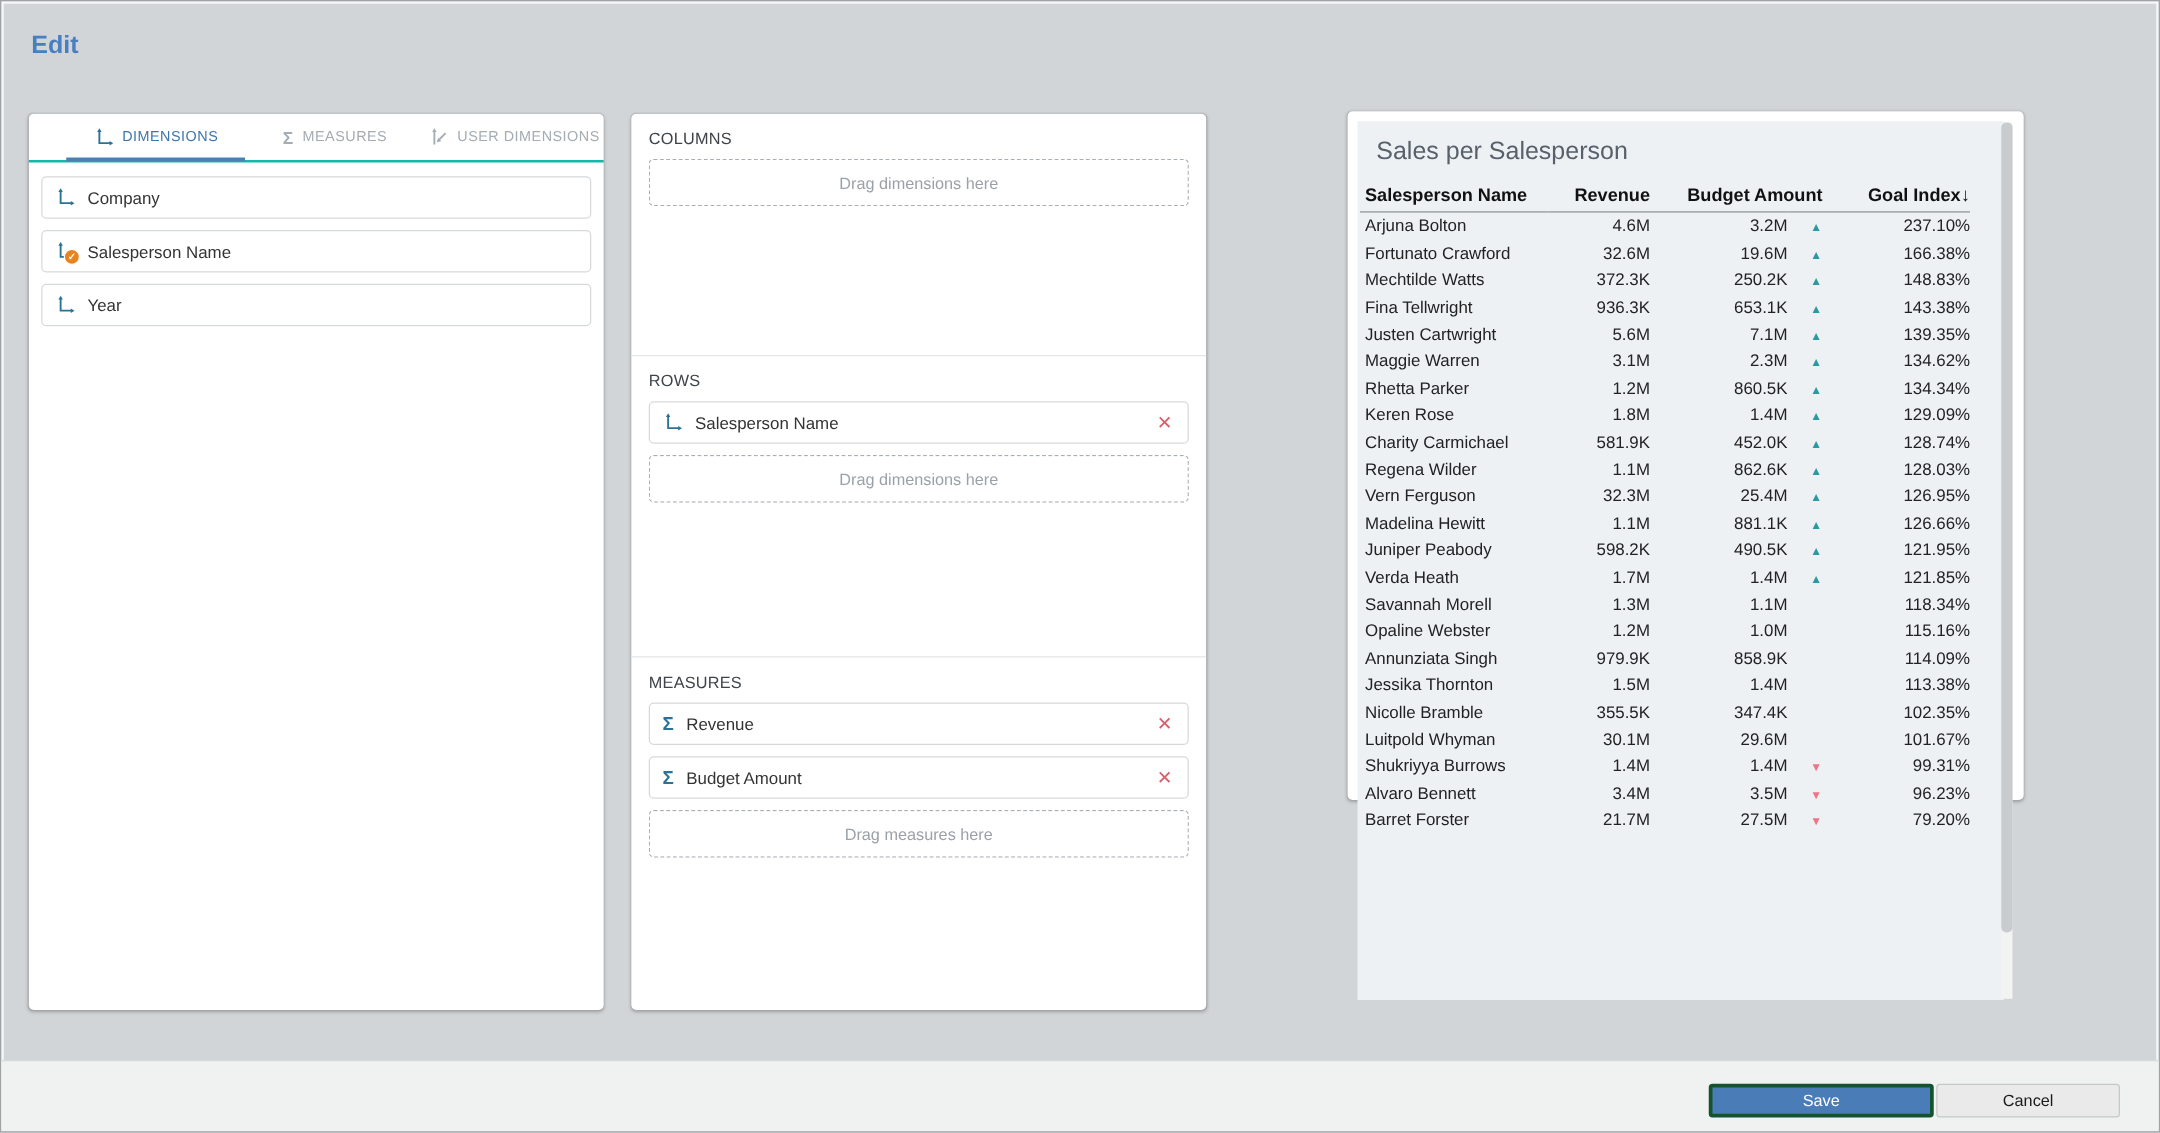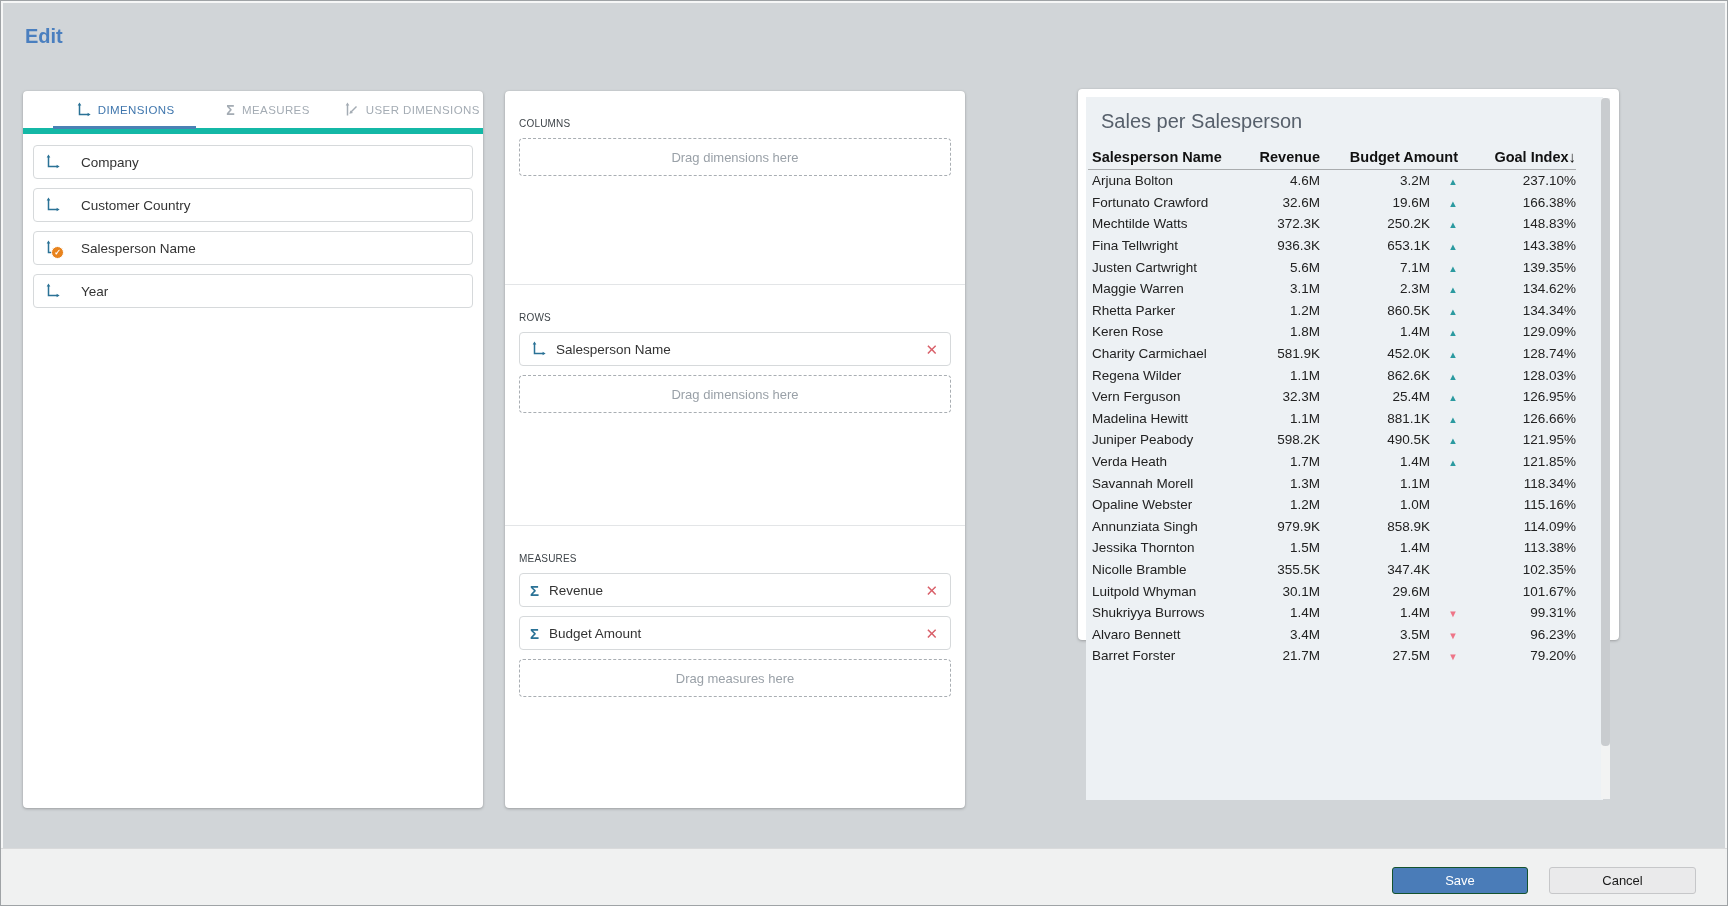--- a/index.html
+++ b/index.html
@@ -6,40 +6,40 @@
   .page{position:relative;width:1726px;height:904px;background:#d1d5d8;border:1px solid #9fa3a6;
         box-shadow:inset 0 0 0 2px #f6f7f7;font-family:"Liberation Sans",sans-serif;overflow:hidden;}
   .page-title{position:absolute;left:24px;top:24px;margin:0;font-size:20px;font-weight:bold;color:#4a7fbf;}
   .card{position:absolute;background:#fff;border-radius:4px;
         box-shadow:0 1px 3px rgba(0,0,0,.25),0 0 1px rgba(0,0,0,.15);box-sizing:border-box;}
   .card.left{left:22px;top:90px;width:460px;height:717px;}
   .card.mid{left:504px;top:90px;width:460px;height:717px;}
   .card.right{left:1077px;top:88px;width:541px;height:551px;}
 
   
-  .tabs{position:relative;display:flex;height:37px;border-bottom:6px solid #14b8a6;padding-left:30px;}
+  .tabs{position:relative;display:flex;height:37px;border-bottom:2px solid #14b8a6;padding-left:30px;}
   .tab{position:relative;flex:1;display:flex;align-items:center;justify-content:center;gap:7px;
        font-size:11.5px;letter-spacing:.4px;color:#a4acb4;cursor:pointer;}
   .tab.active{color:#3f76ad;}
   .tab.active::after{content:"";position:absolute;left:0;right:0;bottom:-1px;height:3px;background:#4a81b5;}
   .tab .sigma{font-size:14px;font-weight:600;}
 
   
   .dim-list{padding:11px 10px;}
-  .dim-item{height:34px;border:1px solid #d6d9db;border-radius:4px;display:flex;align-items:center;gap:21px;
+  .dim-item{height:34px;border:1px solid #d6d9db;border-radius:4px;display:flex;align-items:center;gap:10px;
             padding:0 10px;margin-bottom:9px;font-size:13.5px;color:#333;background:#fff;cursor:grab;box-sizing:border-box;}
   .i-wrap{position:relative;width:16px;height:16px;display:inline-flex;flex:none;}
   .badge{position:absolute;right:-4px;bottom:-3px;width:11px;height:11px;background:#e8831d;border:1px solid #fff;
          border-radius:50%;color:#fff;font-size:8px;line-height:11px;text-align:center;font-weight:bold;}
 
   
   .sec{padding:0 14px;box-sizing:border-box;}
   .sec-columns{height:193px;}
   .sec-rows{height:240px;}
-  .sec-label{padding-top:27px;font-size:10px;color:#3e4449;letter-spacing:.2px;}
+  .sec-label{padding-top:12px;font-size:13px;color:#3e4449;letter-spacing:.2px;}
   .dropzone{margin-top:9px;height:38px;border:1px dashed #a9aeb3;border-radius:4px;display:flex;align-items:center;
             justify-content:center;color:#9aa1a8;font-size:13px;box-sizing:border-box;}
   .divider{height:1px;background:#e3e5e7;}
   .pill{margin-top:9px;height:34px;border:1px solid #d6d9db;border-radius:4px;display:flex;align-items:center;
         justify-content:space-between;padding:0 10px;font-size:13.5px;color:#333;box-sizing:border-box;cursor:grab;}
   .p-left{display:flex;align-items:center;gap:10px;}
   .pill .sigma{font-size:15px;font-weight:600;color:#2a7296;}
   .x{color:#d9606a;font-size:15px;line-height:15px;cursor:pointer;padding:0 2px;}
 
   
@@ -55,21 +55,21 @@
   .tri.up{color:#2b9aa0;}
   .tri.down{color:#ee7587;}
   .sort-arrow{font-weight:400;font-size:15px;}
 
   .scrollbar{position:absolute;top:9px;right:9px;width:9px;height:701px;background:#f2f3f3;}
   .scrollbar .thumb{width:9px;height:648px;background:#c9cccf;border-radius:4px;cursor:pointer;}
 
   
   .footer{position:absolute;left:0;bottom:0;width:100%;height:57px;background:#f0f1f1;border-top:1px solid #d9dadb;box-sizing:border-box;}
   .btn{position:absolute;top:18px;height:27px;border-radius:3px;font-size:13px;font-family:inherit;cursor:pointer;}
-  .btn.save{right:199px;width:136px;background:#4a7cb8;color:#fff;border:1px solid #14532d;}
+  .btn.save{right:180px;width:180px;background:#4a7cb8;color:#fff;border:3px solid #14532d;}
   .btn.cancel{right:31px;width:147px;background:#eaeaeb;color:#1a1a1a;border:1px solid #c6c7c9;}
 </style>
 </head>
 <body>
 
 <div class="page">
 
   <h1 class="page-title">Edit</h1>
 
   <section class="card left">
@@ -103,30 +103,20 @@
     <div class="dim-list">
         <div class="dim-item">
           <span class="i-wrap">
   <svg width="16" height="16" viewBox="0 0 16 16">
     <path d="M4.5 2.5 V12.5 H13.5" fill="none" stroke="#2a7296" stroke-width="1.5"></path>
     <polygon points="4.5,0.6 2.7,3.6 6.3,3.6" fill="#2a7296"></polygon>
     <polygon points="15.6,12.5 12.6,10.7 12.6,14.3" fill="#2a7296"></polygon>
   </svg>
 </span>
           <span>Company</span>
-        </div>
-        <div class="dim-item">
-          <span class="i-wrap">
-  <svg width="16" height="16" viewBox="0 0 16 16">
-    <path d="M4.5 2.5 V12.5 H13.5" fill="none" stroke="#2a7296" stroke-width="1.5"></path>
-    <polygon points="4.5,0.6 2.7,3.6 6.3,3.6" fill="#2a7296"></polygon>
-    <polygon points="15.6,12.5 12.6,10.7 12.6,14.3" fill="#2a7296"></polygon>
-  </svg>
-</span>
-          <span>Customer Country</span>
         </div>
         <div class="dim-item">
           <span class="i-wrap">
   <svg width="16" height="16" viewBox="0 0 16 16">
     <path d="M4.5 2.5 V12.5 H13.5" fill="none" stroke="#2a7296" stroke-width="1.5"></path>
     <polygon points="4.5,0.6 2.7,3.6 6.3,3.6" fill="#2a7296"></polygon>
     <polygon points="15.6,12.5 12.6,10.7 12.6,14.3" fill="#2a7296"></polygon>
   </svg>
 <span class="badge">✓</span>
           </span>

